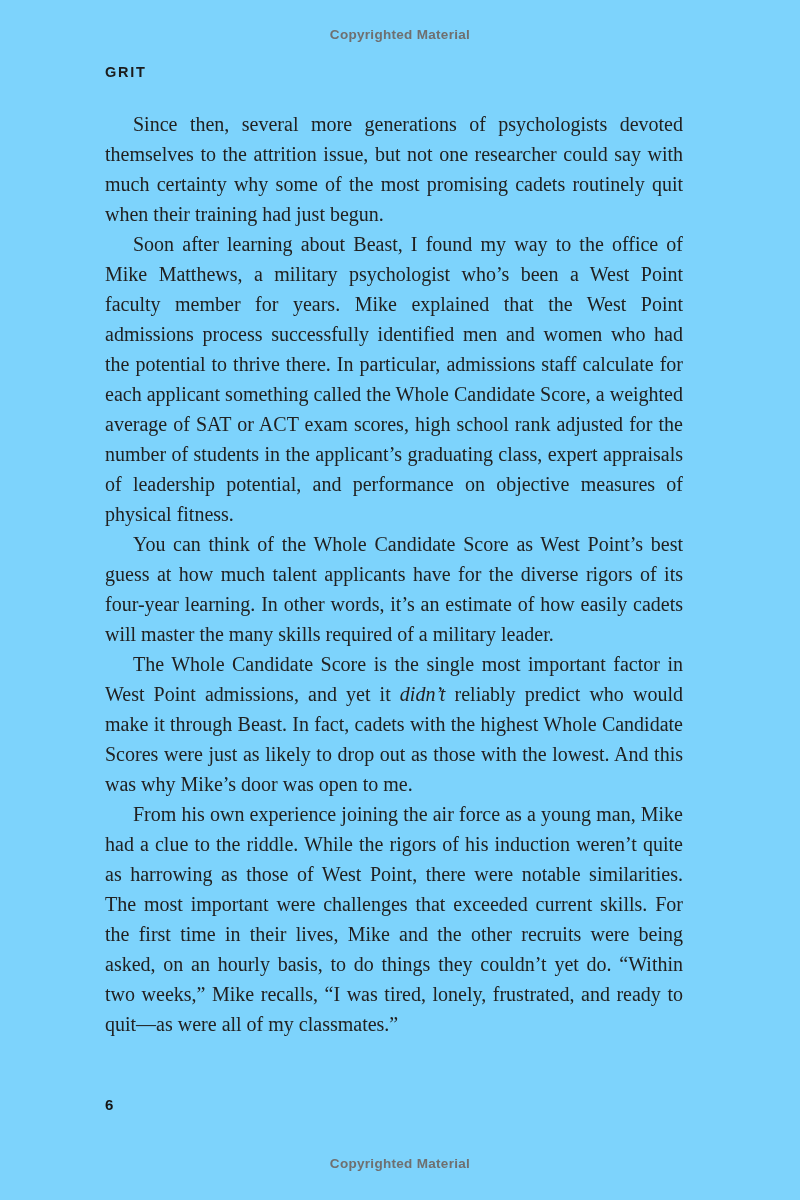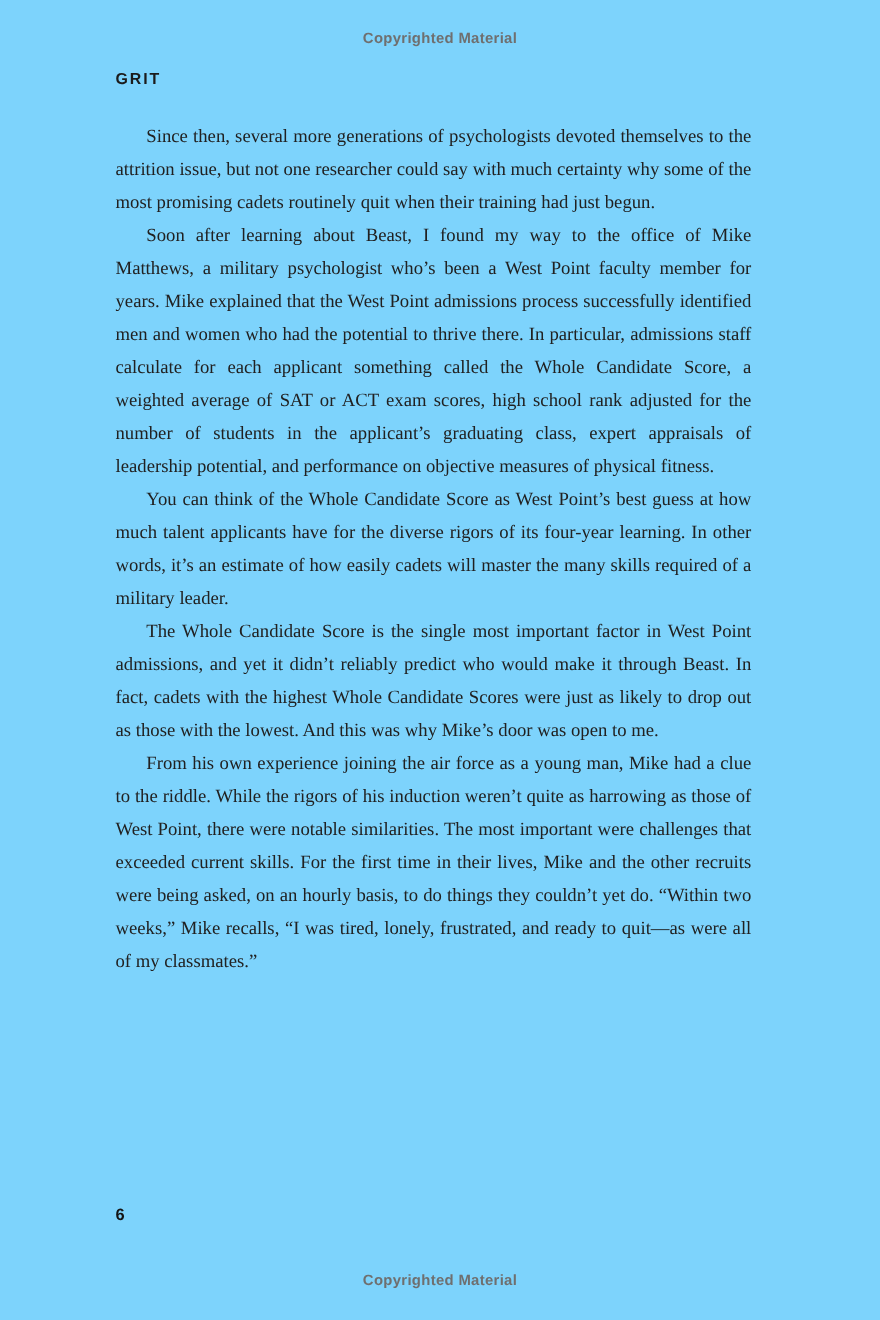--- a/index.html
+++ b/index.html
@@ -36,31 +36,32 @@
     font-size: 14.5px;
     letter-spacing: 1.7px;
     color: #1b1b1b;
   }
   .body-text {
     position: absolute;
     left: 105px;
     top: 109px;
     width: 578px;
     font-family: "Liberation Serif", serif;
-    font-size: 17px;
+    font-size: 20px;
     line-height: 30px;
     color: #212121;
     text-align: justify;
   }
   .body-text p {
     margin: 0;
     padding: 0;
     text-indent: 28px;
   }
   .body-text .italic-run {
+    font-style: italic;
   }
   .page-number {
     position: absolute;
     left: 105px;
     top: 1096px;
     font-family: "Liberation Sans", sans-serif;
     font-weight: bold;
     font-size: 15px;
     color: #141414;
   }

